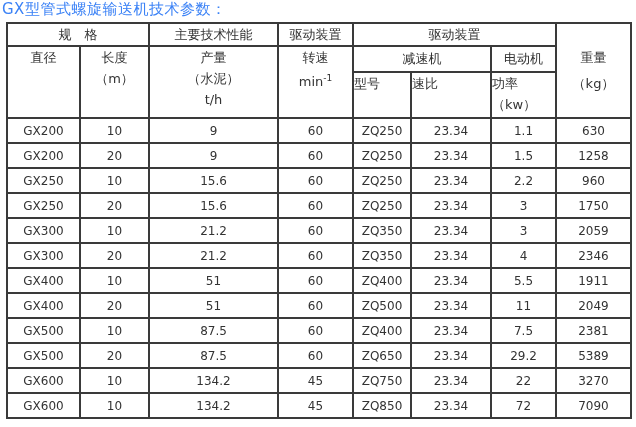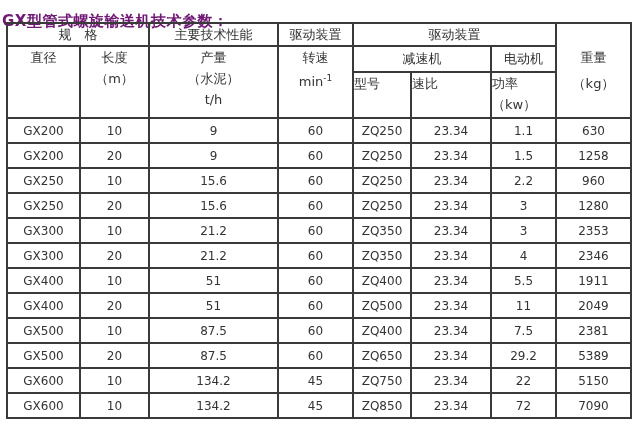--- a/index.html
+++ b/index.html
@@ -2,22 +2,22 @@
 <html><head>
 <meta charset="utf-8">
 <style>
   html,body { margin:0; padding:0; }
   body {
     width:636px; height:427px; background:#ffffff; position:relative;
     font-family:"DejaVu Sans","Liberation Sans",sans-serif;
     overflow:hidden;
   }
   .page-title {
-    position:absolute; left:2px; top:12px;
-    font-size:15px; font-weight:bold; color:#701a75;
+    position:absolute; left:2px; top:0px;
+    font-size:15px; font-weight:normal; color:#3b82f6;
     letter-spacing:0.5px; white-space:nowrap;
   }
   table.spec {
     position:absolute; left:6px; top:22px;
     border-collapse:collapse; table-layout:fixed;
     color:#333333;
   }
   table.spec th, table.spec td {
     border:2px solid #3a3a3a;
     font-weight:normal;
@@ -149,31 +149,31 @@
         <td>960</td>
       </tr>
       <tr>
         <td>GX250</td>
         <td>20</td>
         <td>15.6</td>
         <td>60</td>
         <td>ZQ250</td>
         <td>23.34</td>
         <td>3</td>
-        <td>1280</td>
+        <td>1750</td>
       </tr>
       <tr>
         <td>GX300</td>
         <td>10</td>
         <td>21.2</td>
         <td>60</td>
         <td>ZQ350</td>
         <td>23.34</td>
         <td>3</td>
-        <td>2353</td>
+        <td>2059</td>
       </tr>
       <tr>
         <td>GX300</td>
         <td>20</td>
         <td>21.2</td>
         <td>60</td>
         <td>ZQ350</td>
         <td>23.34</td>
         <td>4</td>
         <td>2346</td>
@@ -219,21 +219,21 @@
         <td>5389</td>
       </tr>
       <tr>
         <td>GX600</td>
         <td>10</td>
         <td>134.2</td>
         <td>45</td>
         <td>ZQ750</td>
         <td>23.34</td>
         <td>22</td>
-        <td>5150</td>
+        <td>3270</td>
       </tr>
       <tr>
         <td>GX600</td>
         <td>10</td>
         <td>134.2</td>
         <td>45</td>
         <td>ZQ850</td>
         <td>23.34</td>
         <td>72</td>
         <td>7090</td>

